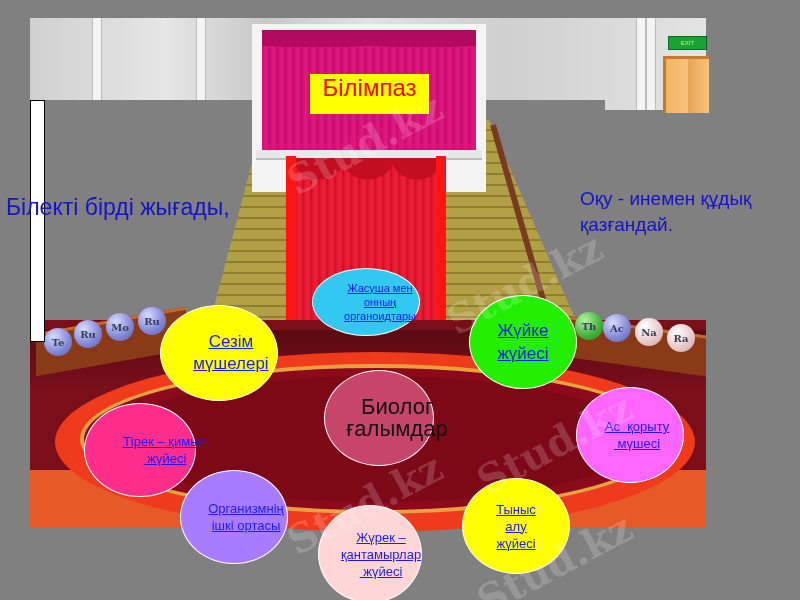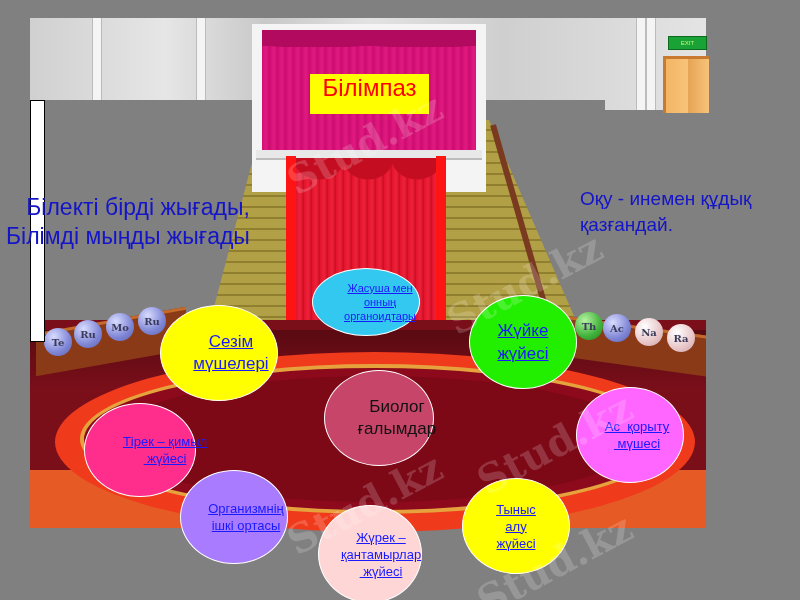--- a/index.html
+++ b/index.html
@@ -48,21 +48,21 @@
   .title-box { left:310px; top:74px; width:119px; height:40px; background:#ffff00; display:flex; justify-content:center; }
   .title-text { color:#ff0000; font-size:24px; }
 
   .proverb { color:#1414c8; }
   .proverb-left { left:6px; top:193px; font-size:23px; line-height:29px; white-space:nowrap;text-align:right; }
   .proverb-right { left:546px; top:186px; font-size:19px; line-height:26px; white-space:nowrap;margin-left:34px; }
 
   
   .bubble { position:absolute; border-radius:50%; border:1.5px solid #ffffff; box-sizing:border-box; display:flex; align-items:center; justify-content:center; text-align:center; cursor:pointer; }
   .bubble a { color:#1a1aff; text-decoration:underline; white-space:pre-line; display:block; }
-  .center-bubble span { color:#111; white-space:pre-line; display:block; font-size:17px; line-height:22px; }
+  .center-bubble span { color:#111; white-space:pre-line; display:block; font-size:22px; line-height:22px; }
 
   .watermark { color:rgba(255,255,255,0.18); font-family:"DejaVu Serif", serif; font-weight:bold; font-size:40px; transform:rotate(-28deg); white-space:nowrap; pointer-events:none; }
 </style>
 </head>
 <body>
 
 <div class="abs wall"></div>
 <div class="abs pillar" style="left:92px;top:18px;height:85px;"></div>
 <div class="abs pillar" style="left:196px;top:18px;height:92px;"></div>
 <div class="abs pillar" style="left:636px;top:18px;height:92px;"></div>
@@ -107,21 +107,20 @@
 <div class="abs ball ball-pink" style="left:667px;top:324px;">Ra</div>
 
 <div class="abs white-bar"></div>
 
 <div class="abs title-box">
   <span class="title-text">Білімпаз</span>
 </div>
 
 <div class="abs proverb proverb-left">
   <div>Білекті бірді жығады,</div>
-  <div>Білімді мыңды жығады</div>
 </div>
 
 <div class="abs proverb proverb-right">
   <div>Оқу - инемен құдық</div>
   <div>қазғандай.</div>
 </div>
 
 <div class="bubble center-bubble" style="left:324px;top:370px;width:110px;height:96px;background:#c8456a;">
   <span style="padding-left:36px;">Биолог
 ғалымдар</span>

